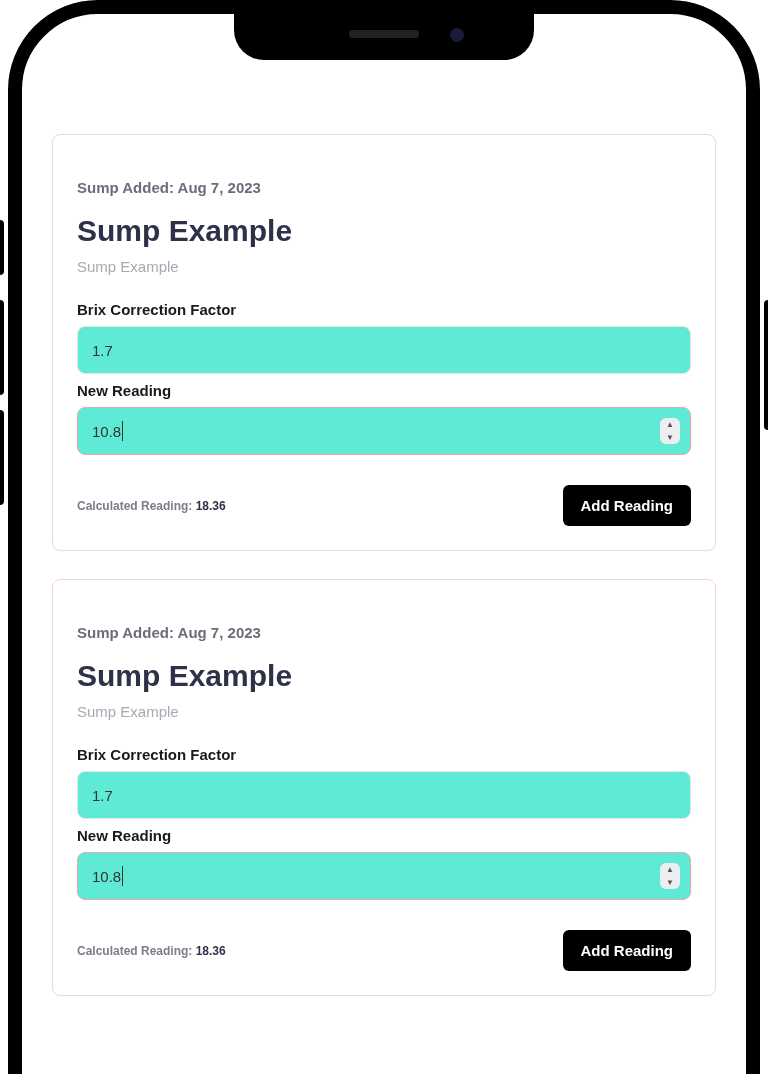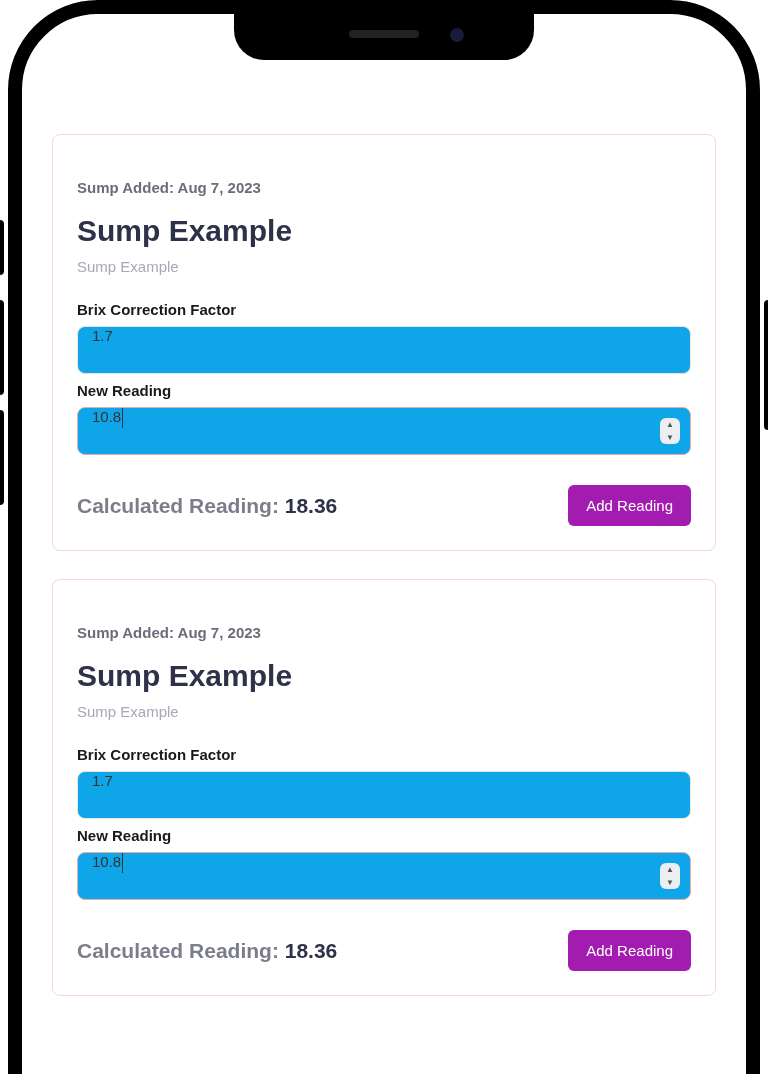--- a/index.html
+++ b/index.html
@@ -160,22 +160,22 @@
   .field-group { margin-bottom: 8px; }
   .input {
     width: 100%;
     height: 48px;
     border: 1px solid #e5e5e5;
     border-radius: 8px;
     padding: 0 14px;
     font-size: 15px;
     color: #333;
     display: flex;
-    align-items: flex-start;
-    background: #0ea5e9;
+    align-items: center;
+    background: #5eead4;
     position: relative;
   }
   .input.focused {
     border-color: #e9aaaa;
   }
   .input .cursor {
     width: 1px; height: 20px;
     background: #333;
     margin-left: 1px;
   }
@@ -201,36 +201,36 @@
     color: #555;
     cursor: pointer;
   }
   .card-footer {
     display: flex;
     justify-content: space-between;
     align-items: center;
     margin-top: 30px;
   }
   .calc-label {
-    font-size: 21px;
+    font-size: 12px;
     color: #7b7e8a;
     font-weight: 600;
   }
   .calc-value {
     font-weight: 800;
     color: #2e3148;
   }
   .add-btn {
-    background: #a21caf;
+    background: #000000;
     color: #fff;
     border: none;
     border-radius: 6px;
     padding: 12px 18px;
     font-size: 15px;
-    font-weight: 400;
+    font-weight: 700;
     cursor: pointer;
   }
 </style>
 </head>
 <body>
 
 <div class="side-btn l1"></div>
 <div class="side-btn l2"></div>
 <div class="side-btn l3"></div>
 <div class="side-btn r1"></div>

